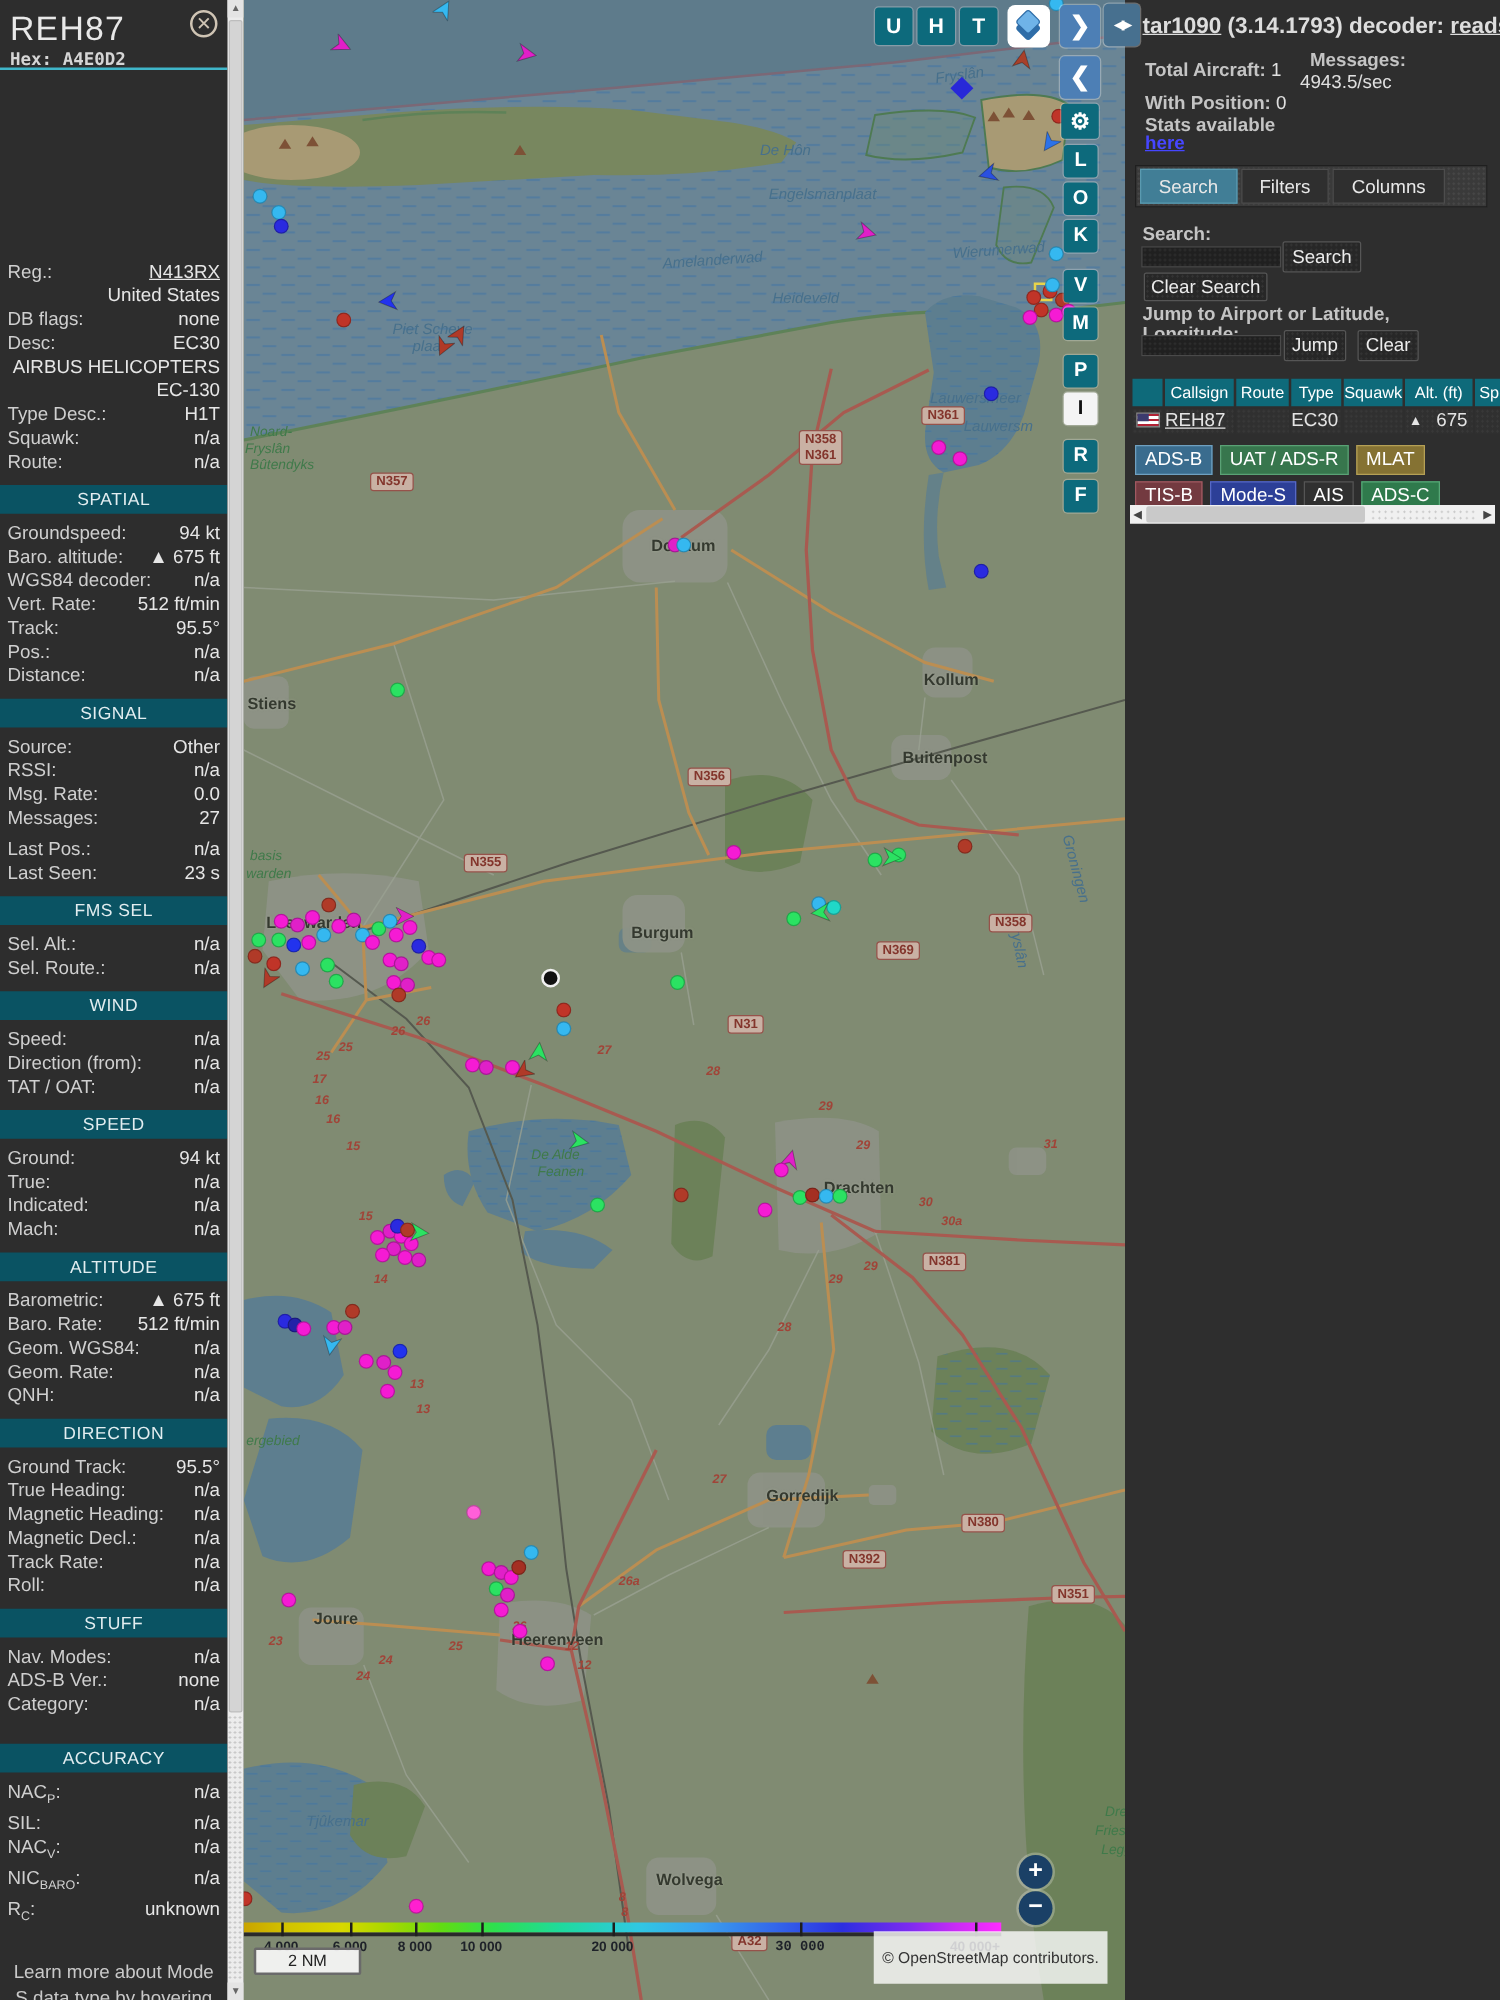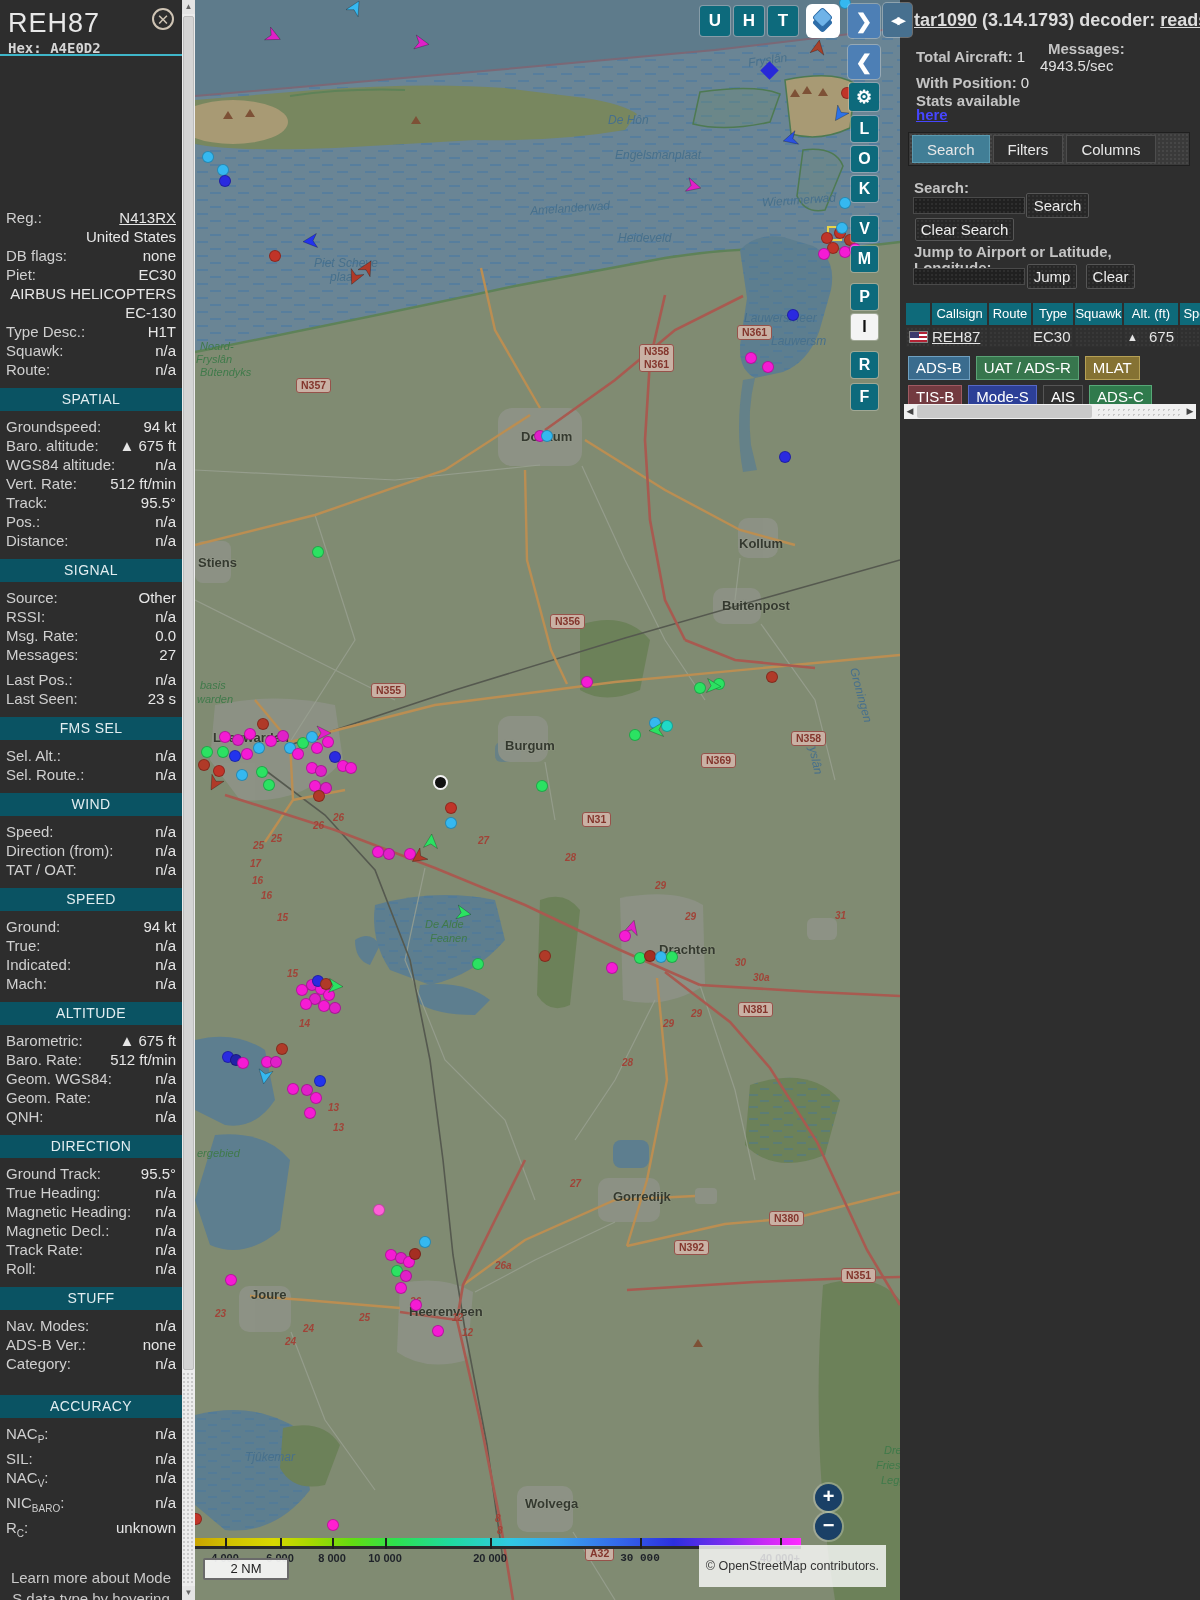--- a/index.html
+++ b/index.html
@@ -136,21 +136,21 @@
       </div>
       <div class="row">
         <span class="lbl"></span>
         <span class="val">United States</span>
       </div>
       <div class="row">
         <span class="lbl">DB flags:</span>
         <span class="val">none</span>
       </div>
       <div class="row">
-        <span class="lbl">Piet:</span>
+        <span class="lbl">Desc:</span>
         <span class="val">EC30</span>
       </div>
       <div class="row wrap"><span class="val">AIRBUS HELICOPTERS EC-130</span></div>
       <div class="row">
         <span class="lbl">Type Desc.:</span>
         <span class="val">H1T</span>
       </div>
       <div class="row">
         <span class="lbl">Squawk:</span>
         <span class="val">n/a</span>
@@ -164,21 +164,21 @@
       <div class="sec-bar">SPATIAL</div>
       <div class="row">
         <span class="lbl">Groundspeed:</span>
         <span class="val">94 kt</span>
       </div>
       <div class="row">
         <span class="lbl">Baro. altitude:</span>
         <span class="val">▲ 675 ft</span>
       </div>
       <div class="row">
-        <span class="lbl">WGS84 altitude:</span>
+        <span class="lbl">WGS84 decoder:</span>
         <span class="val">n/a</span>
       </div>
       <div class="row">
         <span class="lbl">Vert. Rate:</span>
         <span class="val">512 ft/min</span>
       </div>
       <div class="row">
         <span class="lbl">Track:</span>
         <span class="val">95.5°</span>
       </div>

